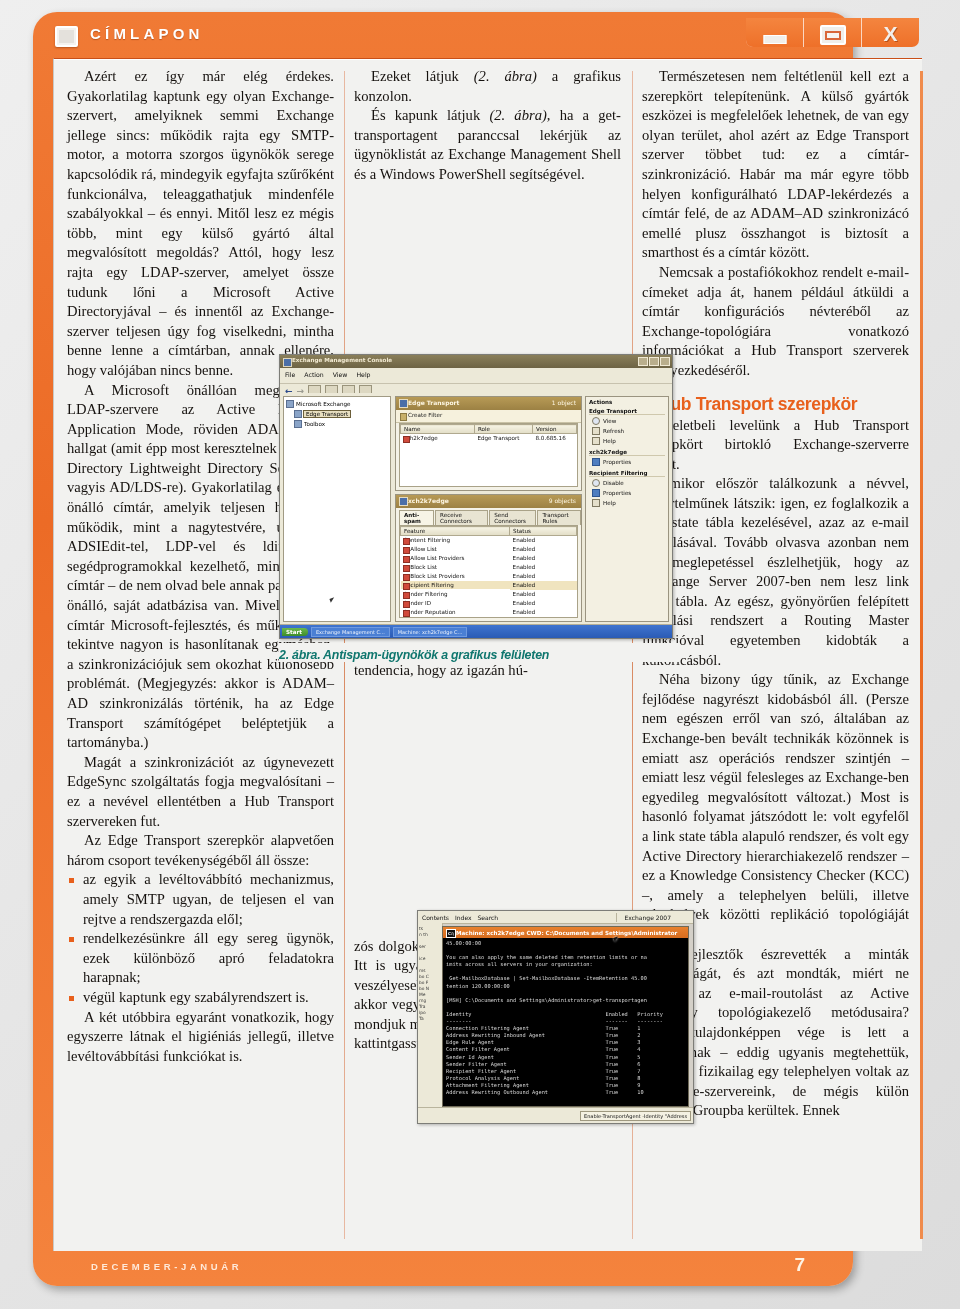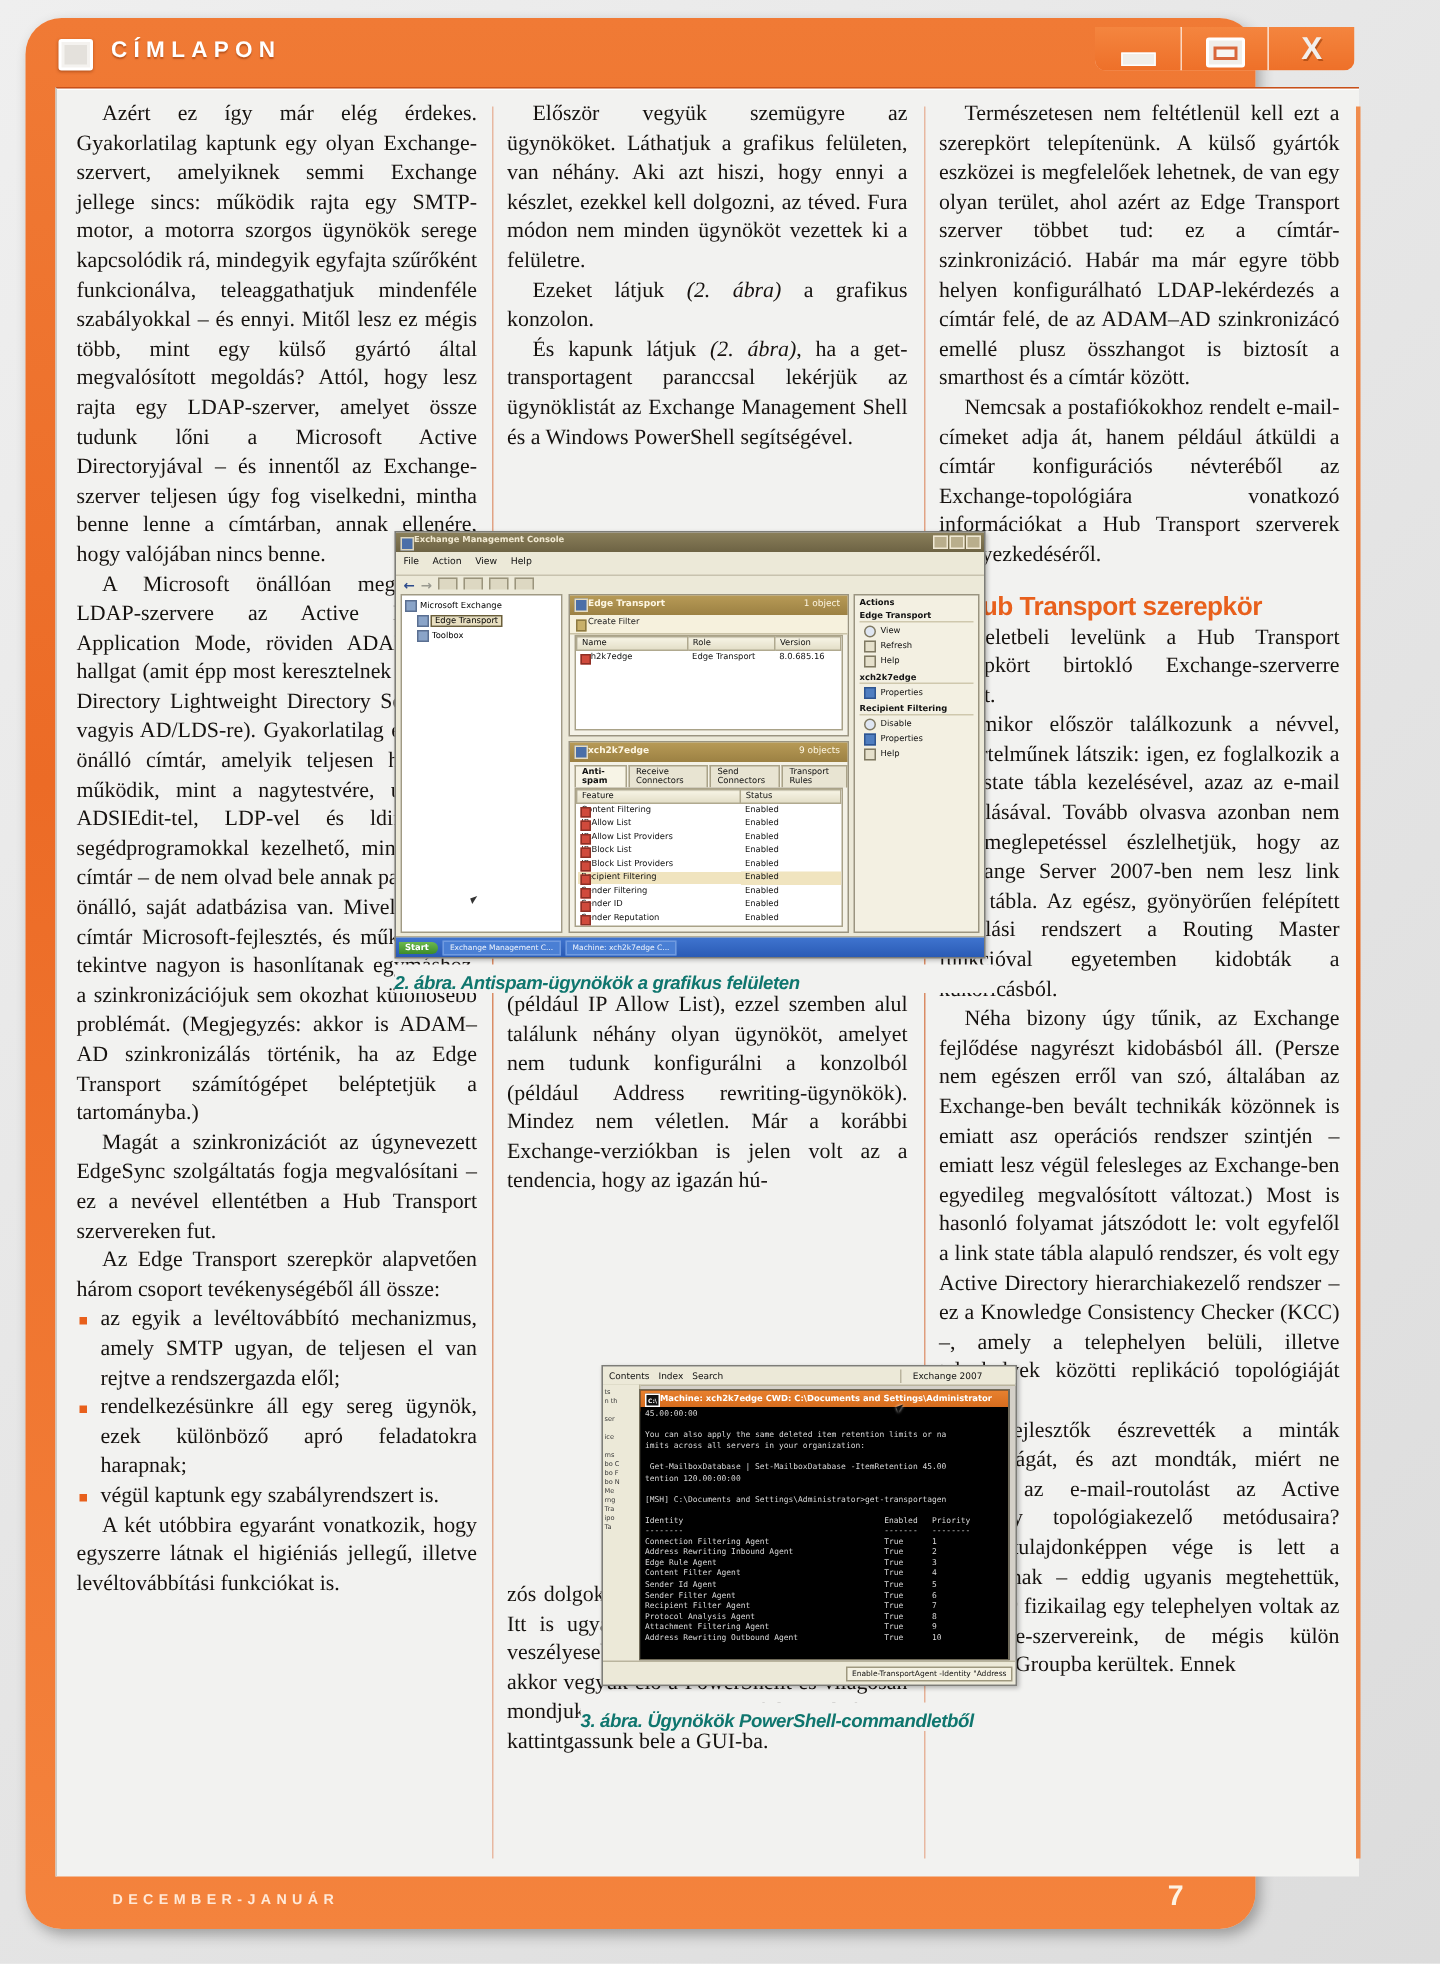--- a/index.html
+++ b/index.html
@@ -19,21 +19,21 @@
   #page {
     position: absolute;
     left: 0; top: 0;
     width: 960px; height: 1309px;
     background: linear-gradient(135deg,#efefef 0%,#e6e6e6 45%,#dcdcdc 100%);
   }
 
   
   .frame {
     position: absolute;
-    left: 17px; top: 12px;
+    left: 33px; top: 12px;
     width: 820px;
     height: 1274px;
     border-radius: 24px;
     background: linear-gradient(180deg,#f07a35 0%,#ec6b26 40%,#f4833d 100%);
     box-shadow: 3px 4px 9px rgba(0,0,0,0.30);
   }
 
   .frame-inner {
     position: absolute;
     left: 20px; top: 46px;
@@ -609,21 +609,20 @@
           <p class="body">Az Edge Transport szerepkör alapvetően három csoport tevékenységéből áll össze:</p>
           <ul class="bullets">
             <li>az egyik a levéltovábbító mechanizmus, amely SMTP ugyan, de teljesen el van rejtve a rendszergazda elől;</li>
             <li>rendelkezésünkre áll egy sereg ügynök, ezek különböző apró feladatokra harapnak;</li>
             <li>végül kaptunk egy szabályrendszert is.</li>
           </ul>
           <p class="body">A két utóbbira egyaránt vonatkozik, hogy egyszerre látnak el higiéniás jellegű, illetve levéltovábbítási funkciókat is.</p>
         </div>
 
         <div class="col col-2">
-          <p class="body">Először vegyük szemügyre az ügynököket. Láthatjuk a grafikus felületen, van néhány. Aki azt hiszi, hogy ennyi a készlet, ezekkel kell dolgozni, az téved. Fura módon nem minden ügynököt vezettek ki a felületre.</p>
           <p class="body">
             <span>Ezeket látjuk </span><span class="ital">(2. ábra)</span><span> a grafikus konzolon.</span>
           </p>
           <p class="body">
             <span>És kapunk látjuk </span><span class="ital">(2. ábra)</span><span>, ha a get-transportagent paranccsal lekérjük az ügynöklistát az Exchange Management Shell és a Windows PowerShell segítségével.</span>
           </p>
 
           <div style="height:300px"></div>
 
           <p class="body">Ha a két képet összehasonlítjuk, feltűnhet, hogy a grafikus felületen akad néhány olyan elem, amelyik tulajdonképpen nem is ügynök (például IP Allow List), ezzel szemben alul találunk néhány olyan ügynököt, amelyet nem tudunk konfigurálni a konzolból (például Address rewriting-ügynökök). Mindez nem véletlen. Már a korábbi Exchange-verziókban is jelen volt az a tendencia, hogy az igazán hú-</p>
@@ -889,18 +888,17 @@
 [MSH] C:\Documents and Settings\Administrator&gt;_</div>
           </div>
 
           <div class="ps-cursor"></div>
 
           <div class="ps-bottombar">
             <span class="chunk">Enable-TransportAgent -Identity "Address</span>
           </div>
         </div>
 
-        <figcaption id="fig3cap">3. ábra. Ügynökök PowerShell-commandletből</figcaption>
 
       </div>
     </div>
   </div>
 </div>
 
 </body></html>

